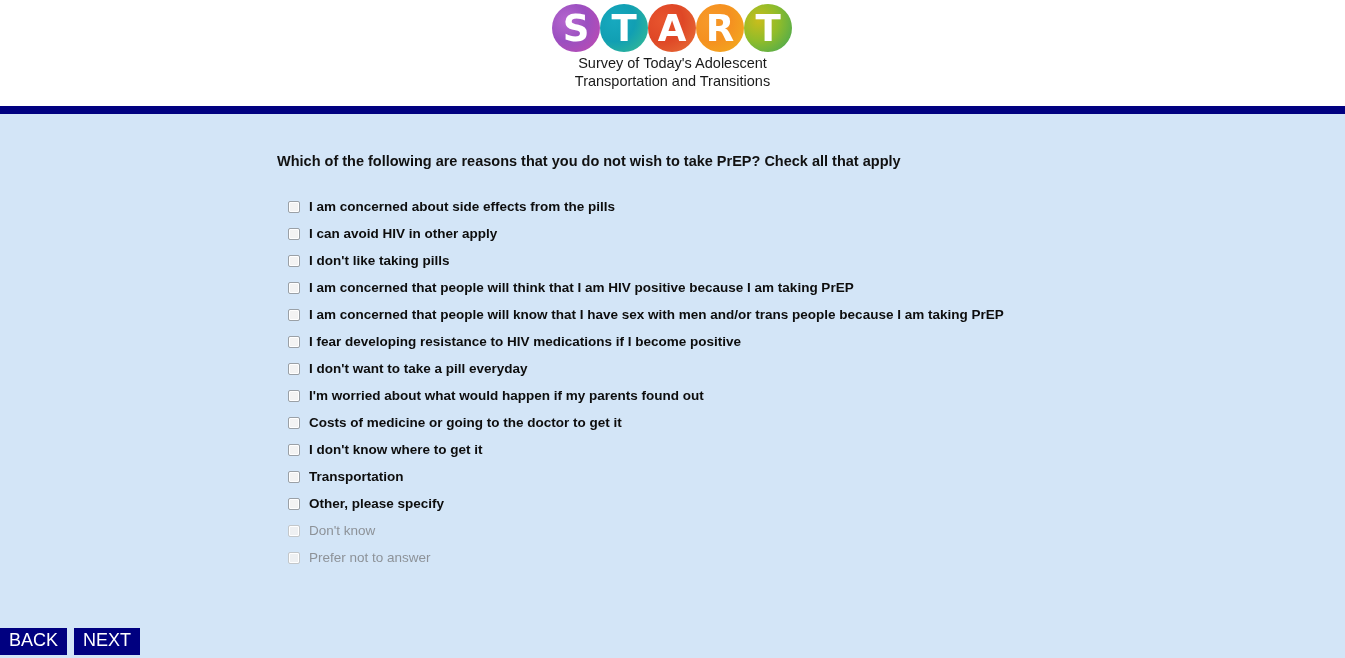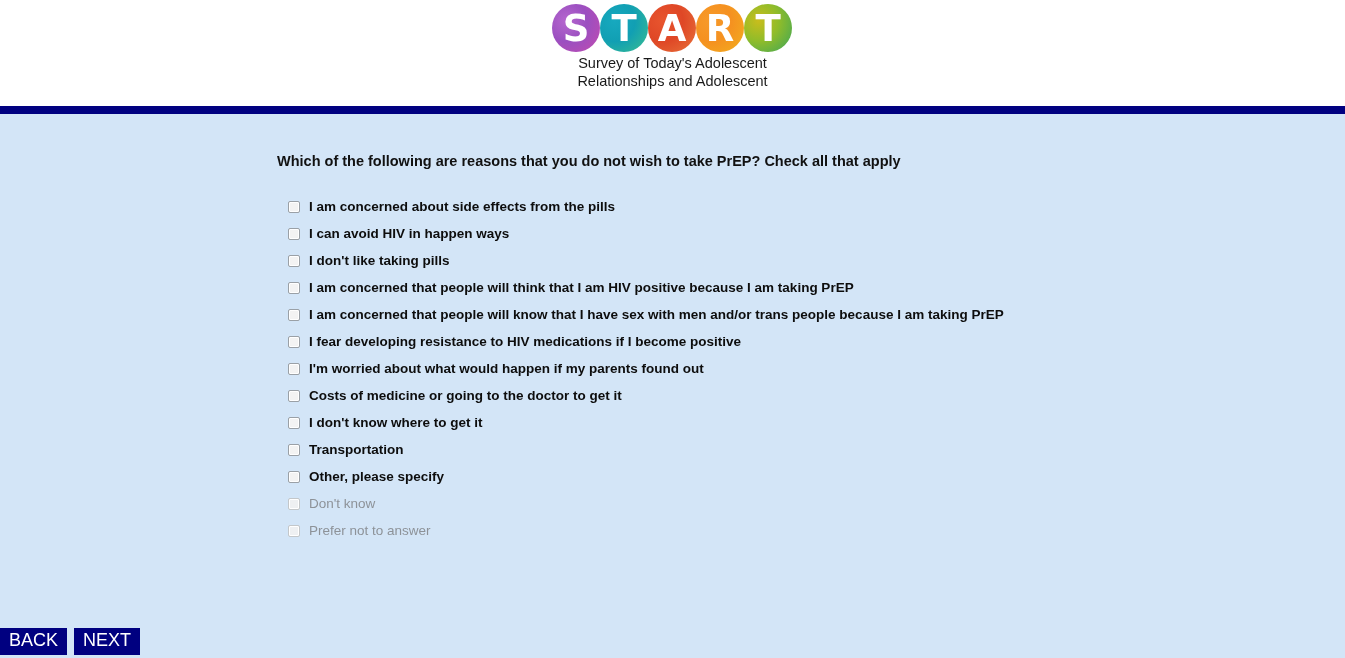--- a/index.html
+++ b/index.html
@@ -162,53 +162,57 @@
         </div>
       <div class="logo-circle c-r">
           <span>R</span>
         </div>
       <div class="logo-circle c-t2">
           <span>T</span>
         </div>
     </div>
     <div class="logo-sub">
       <div>Survey of Today's Adolescent</div>
-      <div>Relationships and Adolescent</div>
+      <div>Transportation and Transitions</div>
     </div>
   </div>
 </div>
 
 <div class="divider"></div>
 
 <div class="main">
   <div class="question">Which of the following are reasons that you do not wish to take PrEP? Check all that apply</div>
   <div class="options">
       <div class="option-row">
         <span class="cb"></span>
         <span class="opt-label">I am concerned about side effects from the pills</span>
       </div>
       <div class="option-row">
         <span class="cb"></span>
-        <span class="opt-label">I can avoid HIV in happen ways</span>
+        <span class="opt-label">I can avoid HIV in other apply</span>
       </div>
       <div class="option-row">
         <span class="cb"></span>
         <span class="opt-label">I don't like taking pills</span>
       </div>
       <div class="option-row">
         <span class="cb"></span>
         <span class="opt-label">I am concerned that people will think that I am HIV positive because I am taking PrEP</span>
       </div>
       <div class="option-row">
         <span class="cb"></span>
         <span class="opt-label">I am concerned that people will know that I have sex with men and/or trans people because I am taking PrEP</span>
       </div>
       <div class="option-row">
         <span class="cb"></span>
         <span class="opt-label">I fear developing resistance to HIV medications if I become positive</span>
+      </div>
+      <div class="option-row">
+        <span class="cb"></span>
+        <span class="opt-label">I don't want to take a pill everyday</span>
       </div>
       <div class="option-row">
         <span class="cb"></span>
         <span class="opt-label">I'm worried about what would happen if my parents found out</span>
       </div>
       <div class="option-row">
         <span class="cb"></span>
         <span class="opt-label">Costs of medicine or going to the doctor to get it</span>
       </div>
       <div class="option-row">

